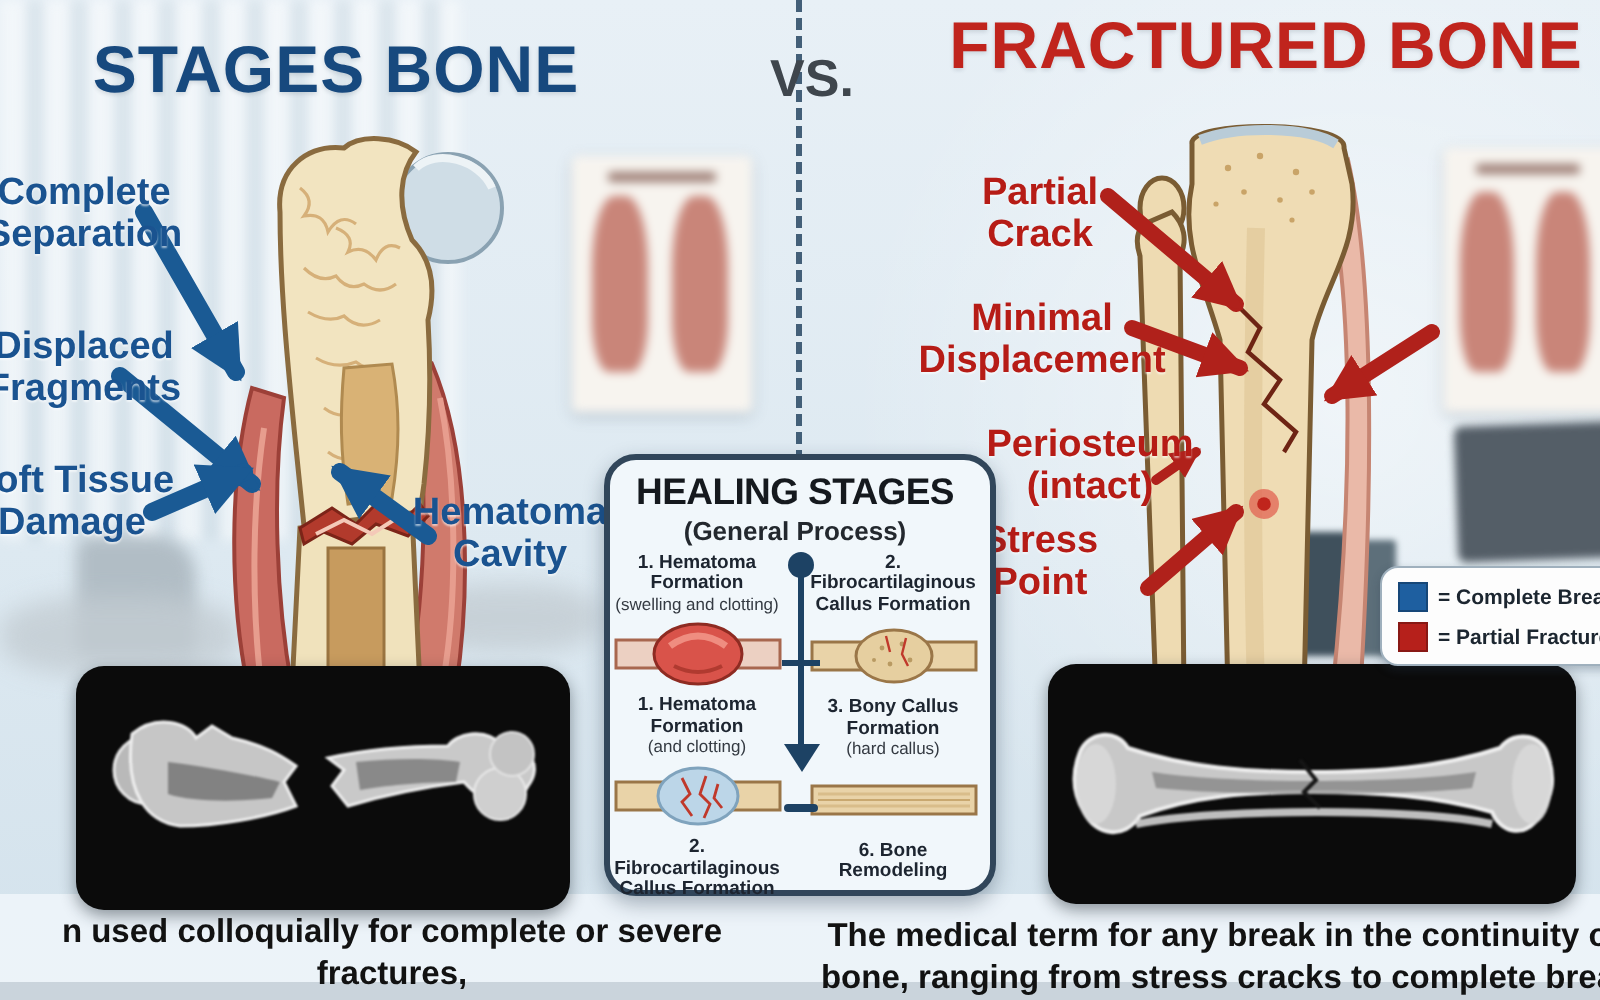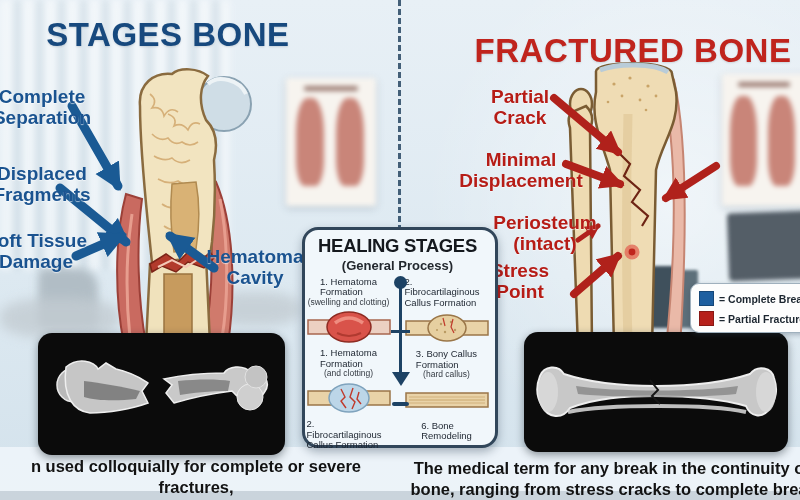--- a/index.html
+++ b/index.html
@@ -24,21 +24,21 @@
   .bottom-edge{left:0;top:491px;width:800px;height:9px;background:rgba(140,156,170,.35);}
 
   
   .divider{left:398px;top:0;width:0;height:447px;border-left:3px dashed #32506b;opacity:.9;}
 
   
   .title{font-weight:bold;letter-spacing:.5px;white-space:nowrap;text-align:center;
     text-shadow:0 1px 2px rgba(30,50,70,.15);}
   .title-left{left:18px;top:16px;width:300px;font-size:33px;color:#17497e;}
   .title-vs{left:376px;top:24px;width:60px;font-size:26px;color:#3f464d;font-weight:bold;text-align:center;}
-  .title-right{left:468px;top:32px;width:330px;font-size:33px;color:#c0241d;}
+  .title-right{left:468px;top:4px;width:330px;font-size:33px;color:#c0241d;}
 
   
   .lbl{font-weight:bold;white-space:pre-line;text-align:center;line-height:1.12;
     font-size:19px;text-shadow:0 1px 1px rgba(255,255,255,.6);}
   .lbl-blue{color:#1a5390;}
   .lbl-red{color:#b61c16;}
 
   
   .xray{background:#0b0b0b;border-radius:14px;box-shadow:0 3px 8px rgba(20,30,40,.45);overflow:hidden;}
   .xray svg{display:block;filter:blur(.4px);}
@@ -53,21 +53,21 @@
   .legend-row span{font-size:10.5px;font-weight:bold;color:#1c2630;}
 
   
   .heal{left:302px;top:227px;width:196px;height:221px;background:#f1f7fb;
     border:3px solid #31465a;border-radius:16px;box-shadow:0 4px 10px rgba(30,50,70,.35);
     box-sizing:border-box;padding:5px 11px 4px 6px;}
   .heal-title{font-size:18.5px;font-weight:bold;color:#15191e;text-align:center;letter-spacing:-.3px;}
   .heal-sub{font-size:13px;font-weight:bold;color:#23282e;text-align:center;margin-top:1px;}
   .heal-grid{display:flex;margin-top:4px;gap:14px;justify-content:center;}
   .heal-col{width:84px;display:flex;flex-direction:column;align-items:center;}
-  .stage-label{font-size:9.5px;font-weight:normal;color:#1d2530;text-align:left;line-height:1.1;white-space:pre-line;}
+  .stage-label{font-size:9.5px;font-weight:bold;color:#1d2530;text-align:center;line-height:1.1;white-space:pre-line;}
   .stage-sub{font-size:8.5px;color:#343a42;text-align:center;line-height:1.1;}
   .stage-sub:empty{display:none;}
   .stage-img{margin:2px 0 3px 0;}
   .connector{pointer-events:none;}
   .conn-dot{left:394px;top:276px;width:13px;height:13px;border-radius:50%;background:#1d4264;}
   .conn-line{left:399px;top:286px;width:3px;height:86px;background:#1d4264;}
   .conn-tick{left:391px;top:330px;width:19px;height:3px;background:#1d4264;}
   .conn-arrow{left:392px;top:372px;width:0;height:0;border-left:9px solid transparent;
     border-right:9px solid transparent;border-top:14px solid #1d4264;}
   .conn-dash{left:392px;top:402px;width:17px;height:4px;background:#1d4264;border-radius:2px;}
@@ -173,20 +173,21 @@
     <g stroke="#b0211b" stroke-width="8" stroke-linecap="round">
       <line x1="554" y1="98" x2="618" y2="152" marker-end="url(#ahr)"></line>
       <line x1="566" y1="164" x2="620" y2="184" marker-end="url(#ahr)"></line>
       <line x1="716" y1="166" x2="666" y2="198" marker-end="url(#ahr)"></line>
       <line x1="578" y1="240" x2="598" y2="226" marker-end="url(#ahr)" stroke-width="5"></line>
       <line x1="574" y1="294" x2="618" y2="256" marker-end="url(#ahr)"></line>
     </g>
   </svg>
 
   <div class="abs title title-left">STAGES BONE</div>
+  <div class="abs title-vs">VS.</div>
   <div class="abs title title-right">FRACTURED BONE</div>
 
   <div class="abs lbl lbl-blue" style="left:-16px;top:86px;width:116px;">Complete
 Separation</div>
   <div class="abs lbl lbl-blue" style="left:-16px;top:163px;width:116px;">Displaced
 Fragments</div>
   <div class="abs lbl lbl-blue" style="left:-22px;top:230px;width:116px;">Soft Tissue
 Damage</div>
   <div class="abs lbl lbl-blue" style="left:205px;top:246px;width:100px;">Hematoma
 Cavity</div>

